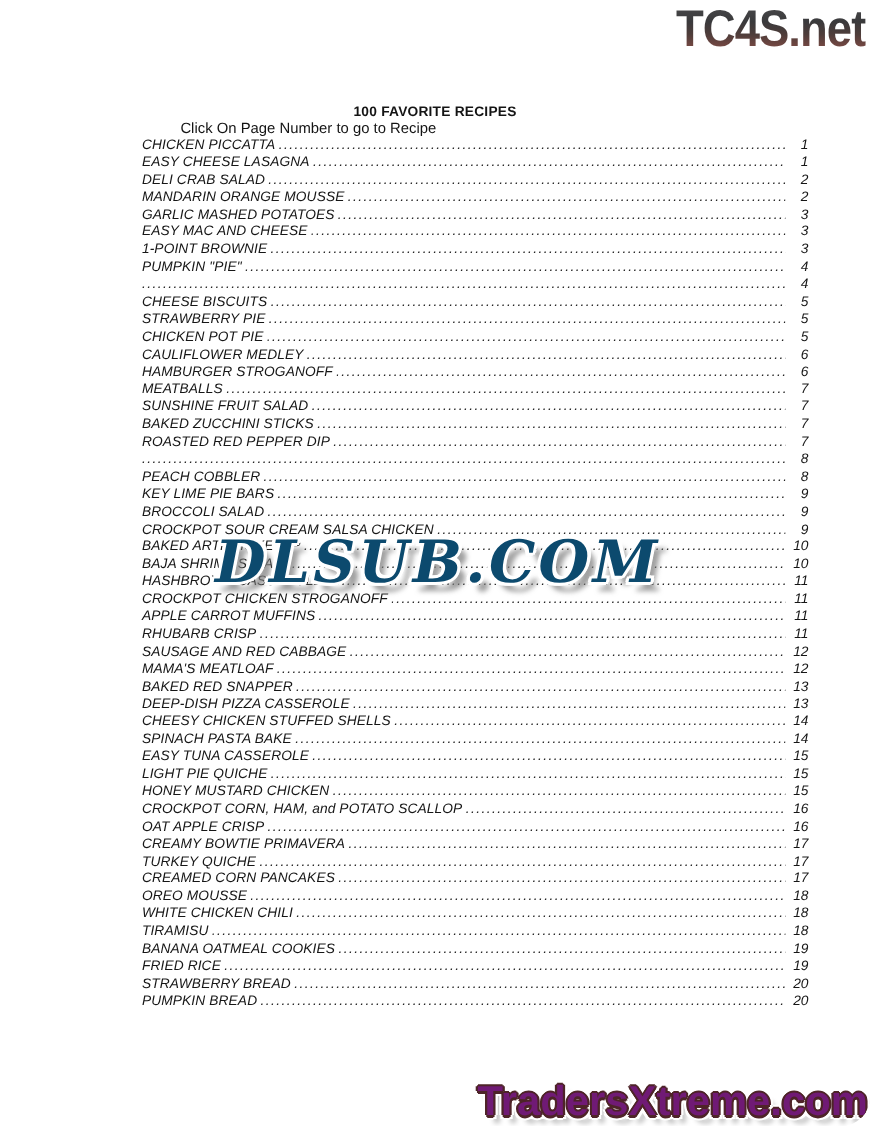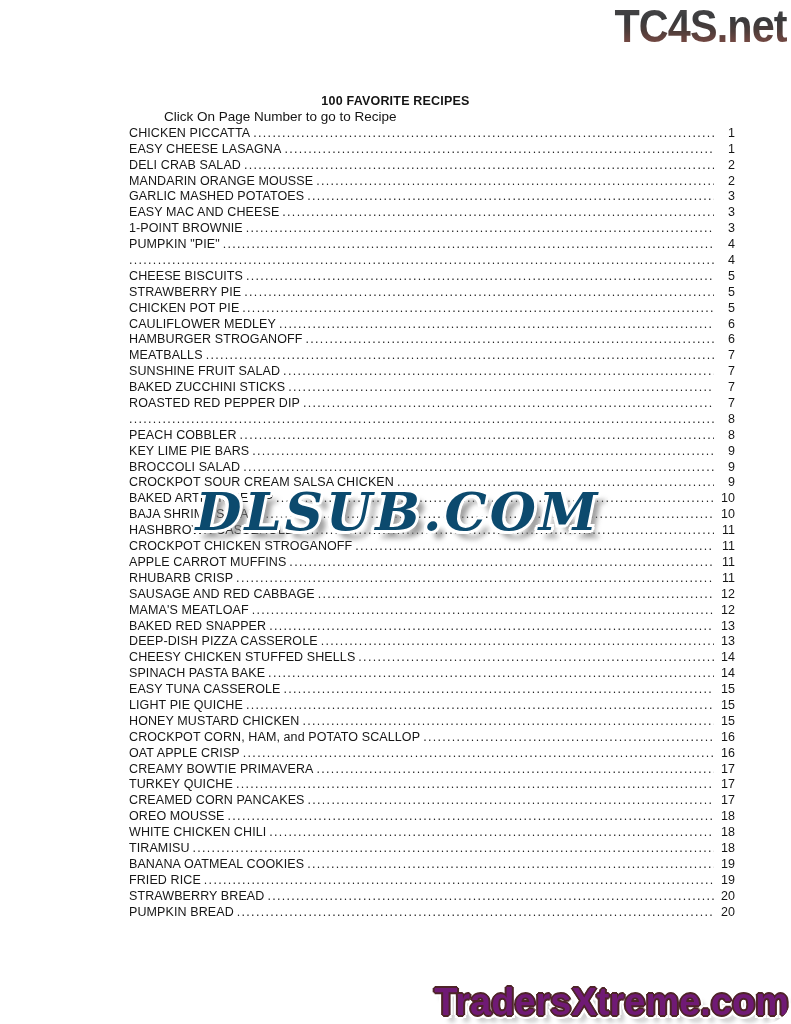--- a/index.html
+++ b/index.html
@@ -25,22 +25,22 @@
   .toc-title{
     position:absolute;top:94px;left:0;width:100%;text-align:center;
     font-size:12.5px;color:#141414;letter-spacing:.2px;font-weight:bold;
   }
   .toc-subtitle{
     position:absolute;top:109px;left:129px;
     font-size:13.5px;color:#141414;margin-left:35px;
   }
   .toc-list{position:absolute;top:124px;left:129px;width:606px;}
   .toc-row{
-    display:flex;align-items:flex-end;height:15.9px;
-    font-size:12.5px;color:#161616;white-space:nowrap;
+    display:flex;align-items:flex-start;height:15.9px;
+    font-size:12.5px;color:#161616;white-space:nowrap;font-style:italic;
   }
   .recipe-name{flex:0 0 auto;padding-right:3px;letter-spacing:.1px;}
   .leader{
     flex:1 1 auto;min-width:0;overflow:hidden;
     letter-spacing:1.3px;color:#242424;
   }
   .page-num{flex:0 0 auto;min-width:18px;text-align:right;margin-left:3px;cursor:pointer;}
   
   .watermark{
     position:absolute;top:511px;left:398px;transform:translate(-50%,-50%);

